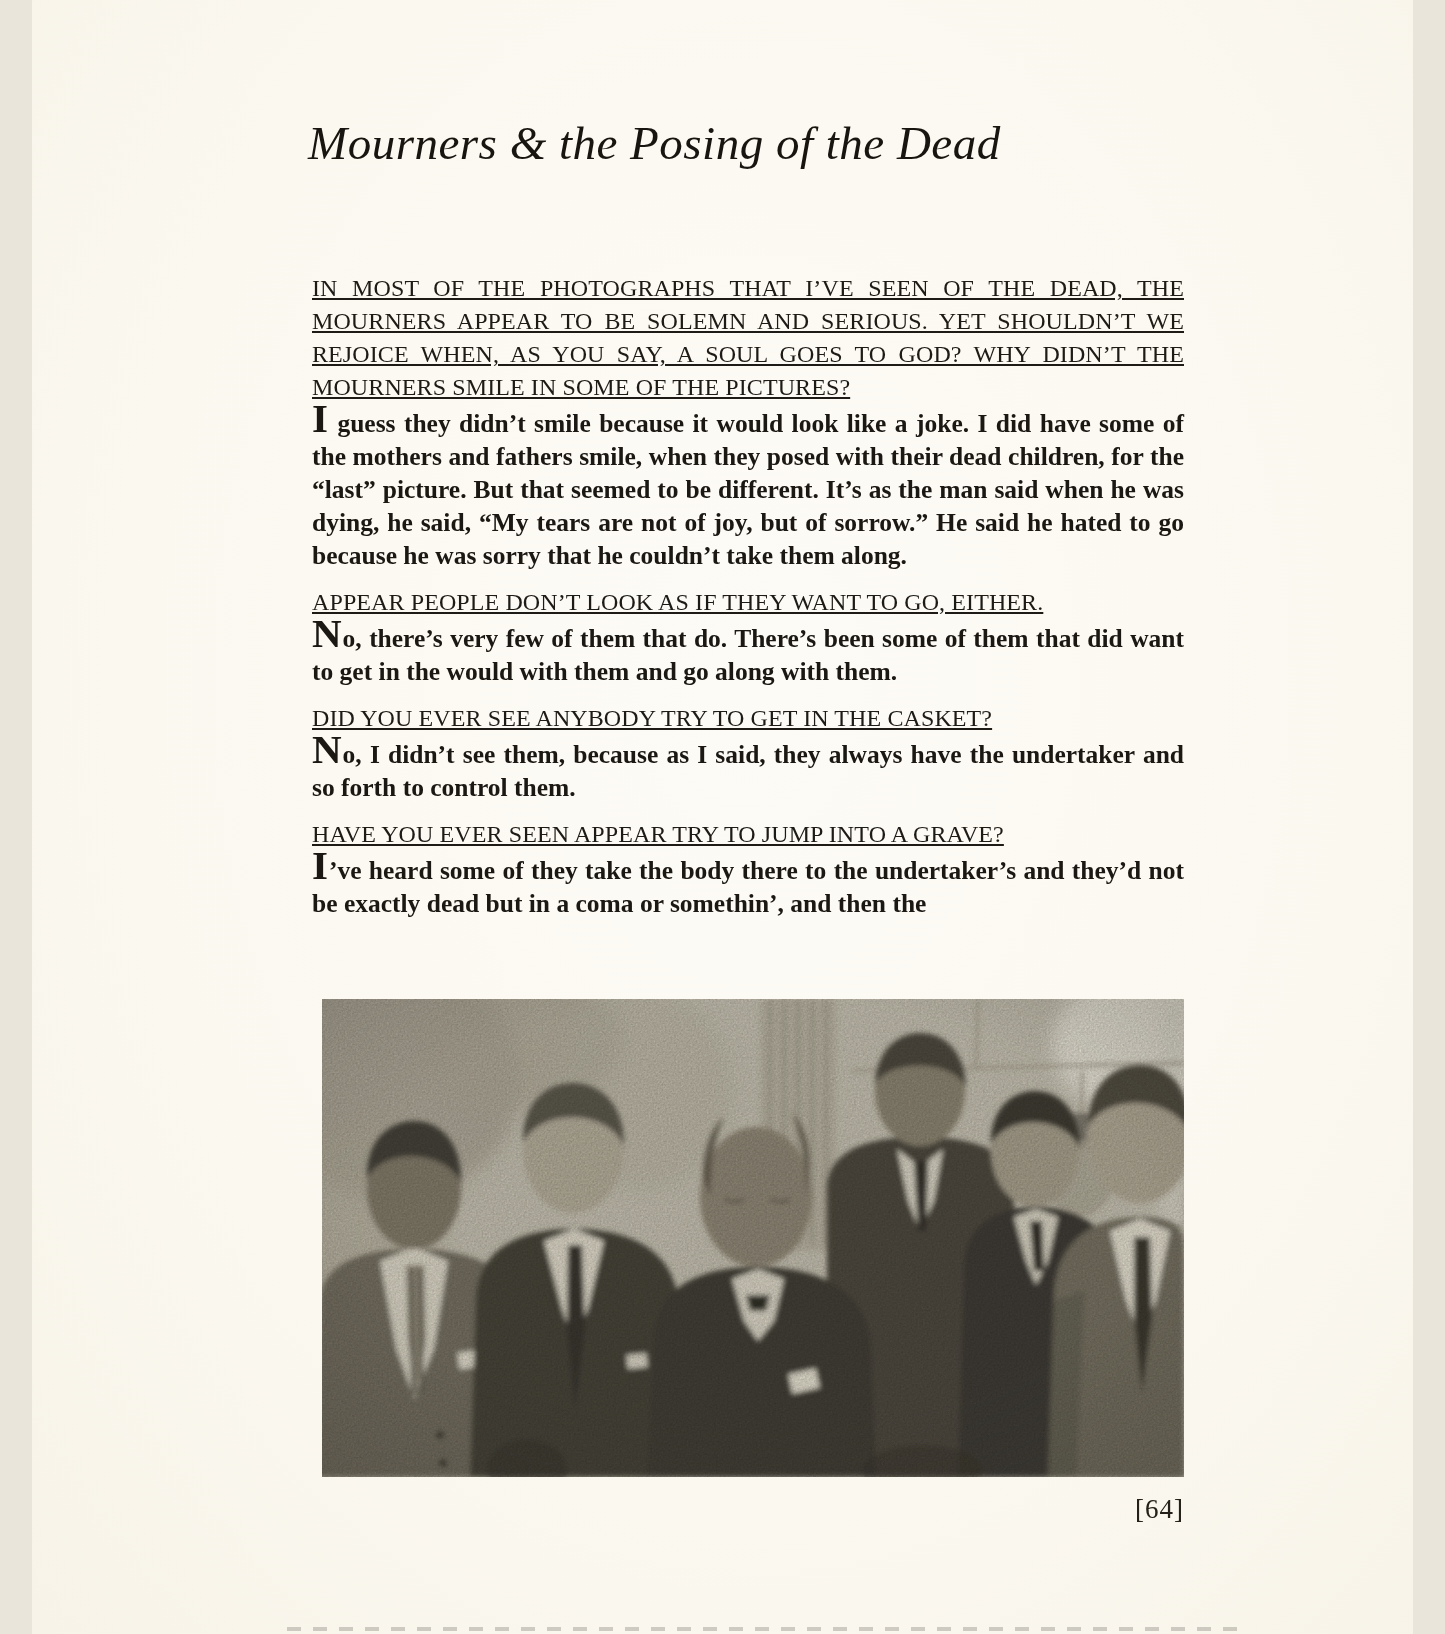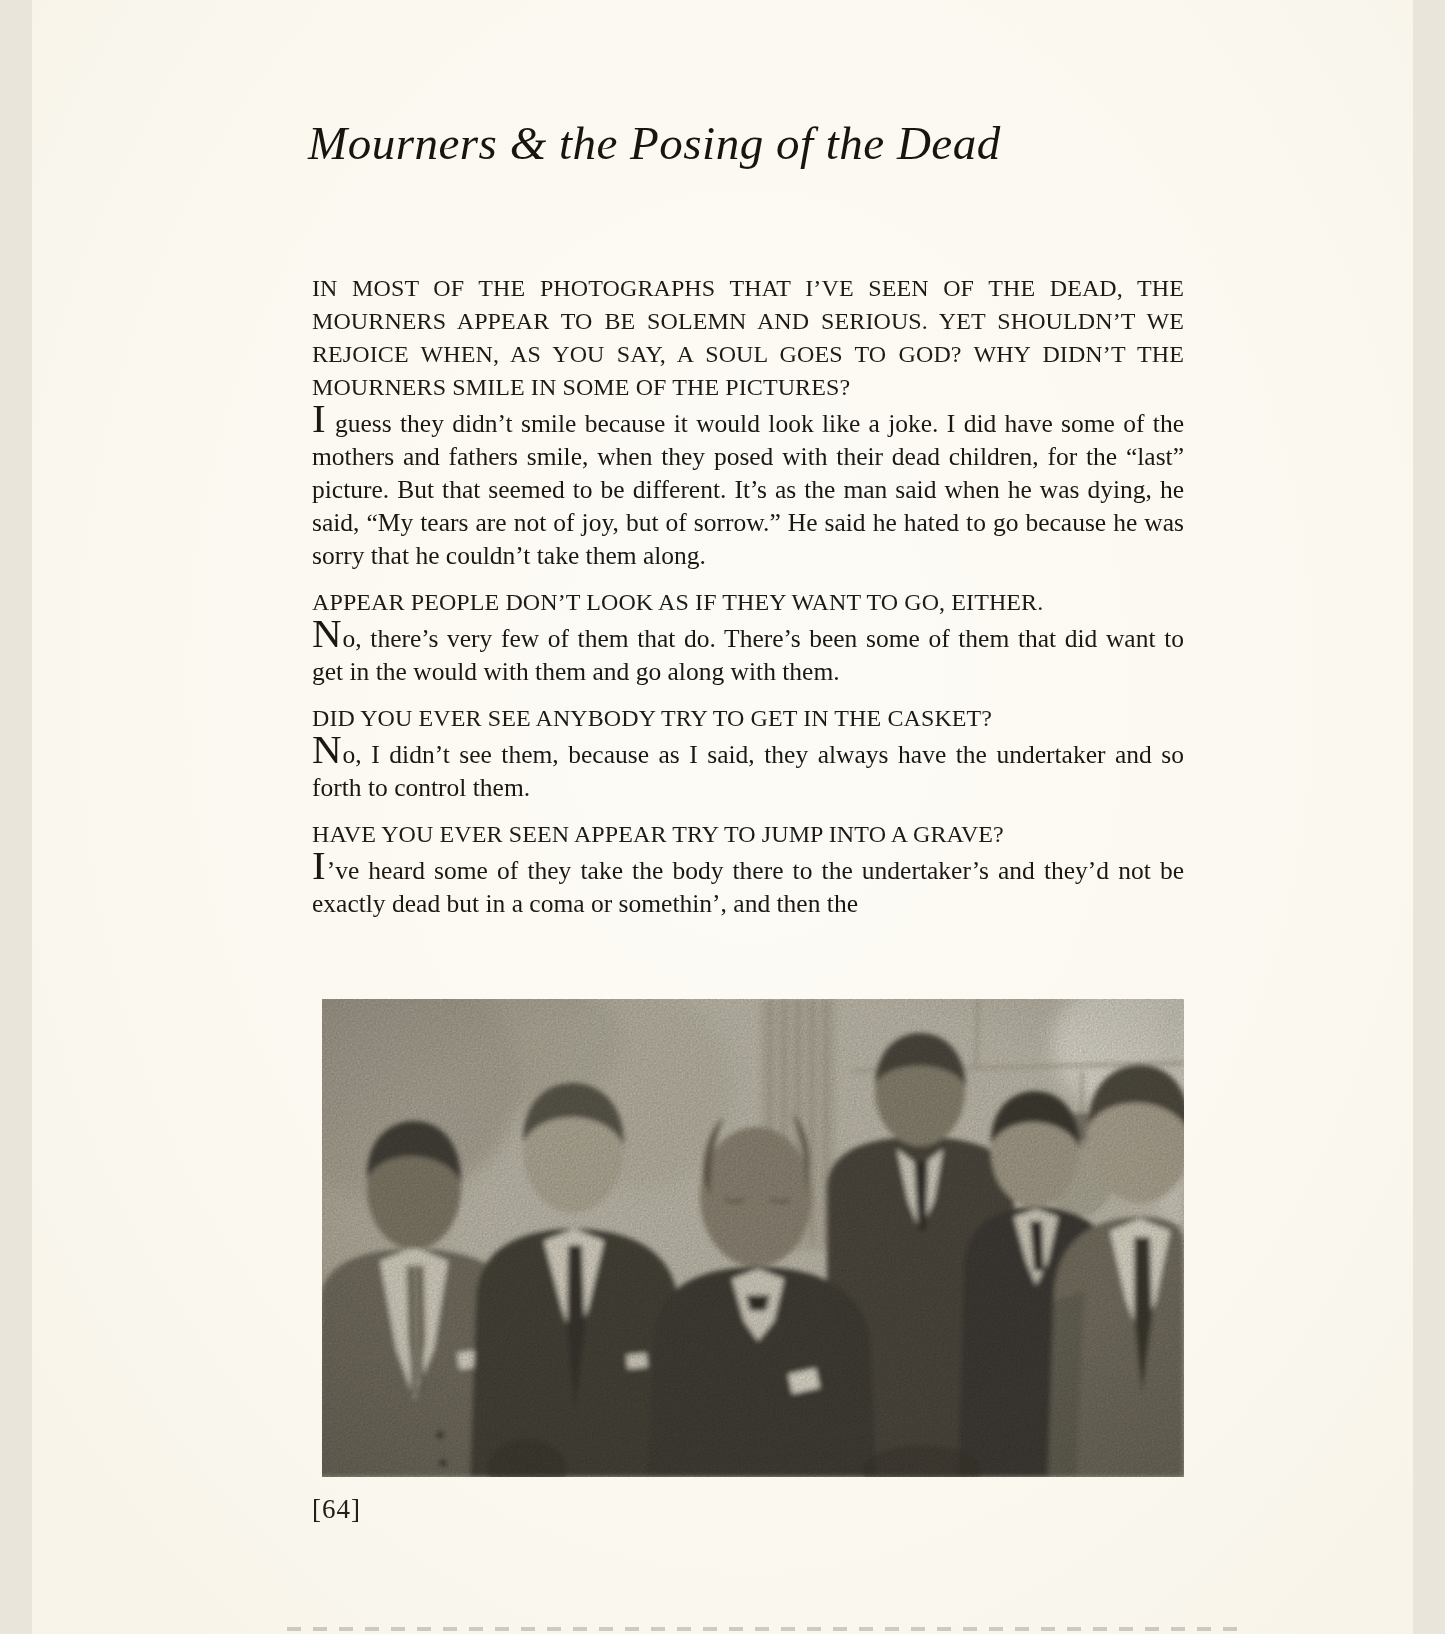--- a/index.html
+++ b/index.html
@@ -24,40 +24,42 @@
   }
   .textblock{
     position:absolute;left:280px;top:272px;width:872px;
   }
   p.q{
     margin:0 0 3px 0;
     font-size:24px;line-height:33px;
     letter-spacing:0.1px;
     text-align:justify;
     color:#1e1b16;
+    text-decoration:underline;
   }
   p.a{
     margin:0 0 14px 0;
     font-size:25.5px;line-height:33px;
     text-align:justify;
     color:#1b1813;
+    font-weight:bold;
   }
   p.a .initial{
     font-size:41px;
     line-height:0;
     letter-spacing:1px;
   }
   .photo{
     position:absolute;left:290px;top:999px;width:862px;height:478px;
     margin:0;padding:0;
   }
   .photo svg{display:block;}
   .page-number{
     position:absolute;left:280px;top:1494px;width:872px;
-    text-align:left;font-size:27px;letter-spacing:1px;color:#242019;
+    text-align:right;font-size:27px;letter-spacing:1px;color:#242019;
   }
   .scan-line{
     position:absolute;left:255px;top:1627px;width:950px;height:4px;
     background:repeating-linear-gradient(90deg,
       rgba(90,86,78,.55) 0 14px, rgba(90,86,78,0) 14px 26px);
     opacity:.5;
   }
   .corner-mark{
     position:absolute;left:1420px;top:1616px;width:28px;height:10px;
     background:#3f3c35;transform:rotate(-28deg);opacity:.8;

